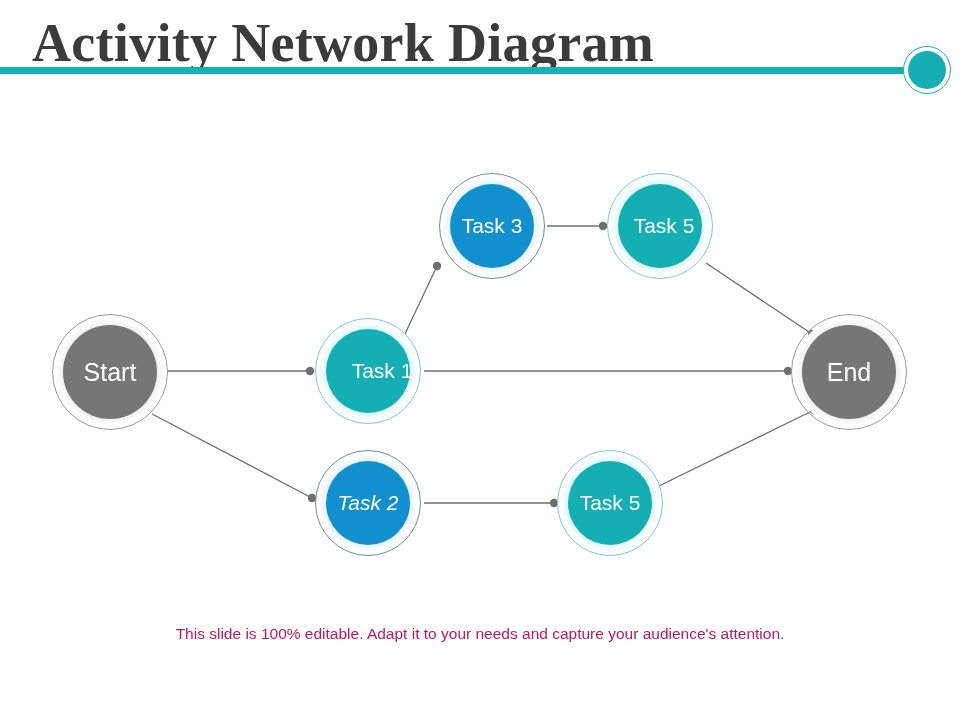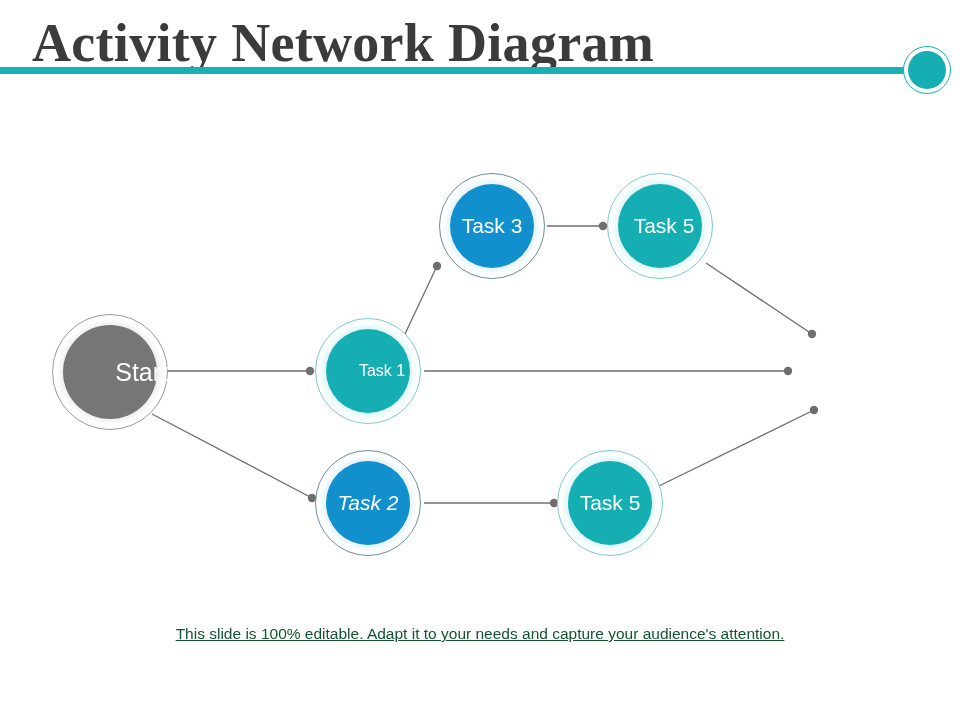--- a/index.html
+++ b/index.html
@@ -122,22 +122,21 @@
 
   
   #caption {
     position: absolute;
     left: 0;
     top: 625px;
     width: 960px;
     text-align: center;
     font-family: "Liberation Sans", sans-serif;
     font-size: 15.5px;
-    color: #14532d;
-    text-decoration: underline;
+    color: #be185d;
   }
 </style>
 </head>
 <body>
 
 <div id="slide">
 
   <div id="header">
     <div id="page-title">Activity Network Diagram</div>
     <div id="title-rule"></div>
@@ -158,31 +157,31 @@
         <line x1="547" y1="130" x2="603" y2="130" stroke="#6e6e6e" stroke-width="1.3"></line>
         <circle cx="603" cy="130" r="4.2" fill="#6e6e6e"></circle>
         <line x1="706" y1="167" x2="812" y2="238" stroke="#6e6e6e" stroke-width="1.3"></line>
         <circle cx="812" cy="238" r="4.2" fill="#6e6e6e"></circle>
         <line x1="424" y1="407" x2="554" y2="407" stroke="#6e6e6e" stroke-width="1.3"></line>
         <circle cx="554" cy="407" r="4.2" fill="#6e6e6e"></circle>
         <line x1="659" y1="390" x2="814" y2="314" stroke="#6e6e6e" stroke-width="1.3"></line>
         <circle cx="814" cy="314" r="4.2" fill="#6e6e6e"></circle>
       </svg>
 
-  <div class="node" style="left: 52px; top: 218px; width: 116px; height: 116px; justify-content: flex-end;">
+  <div class="node" style="left: 52px; top: 218px; width: 116px; height: 116px;">
         <div class="ring-outer" style="border: 1.1px solid rgb(154, 154, 154);"></div>
         <div class="ring-gap" style="left: 3px; top: 3px; width: 110px; height: 110px;"></div>
         <div class="disc" style="left: 11px; top: 11px; width: 94px; height: 94px; background: rgb(118, 118, 118); box-shadow: rgb(237, 237, 237) 0px 0px 6px 3px;"></div>
         <span class="node-label" style="font-size: 25px;">Start</span>
       </div>
       <div class="node" style="left: 315px; top: 222px; width: 106px; height: 106px;">
         <div class="ring-outer" style="border: 1.1px solid rgb(127, 201, 205);"></div>
         <div class="ring-gap" style="left: 3px; top: 3px; width: 100px; height: 100px;"></div>
         <div class="disc" style="left: 11px; top: 11px; width: 84px; height: 84px; background: rgb(20, 174, 179); box-shadow: rgb(216, 244, 245) 0px 0px 6px 3px;"></div>
-        <span class="node-label" style="font-size: 16px; margin-left: 28px;">Task 1</span>
+        <span class="node-label" style="font-size: 21px; margin-left: 28px;">Task 1</span>
       </div>
       <div class="node" style="left: 315px; top: 354px; width: 106px; height: 106px;">
         <div class="ring-outer" style="border: 1.1px solid rgb(111, 142, 158);"></div>
         <div class="ring-gap" style="left: 3px; top: 3px; width: 100px; height: 100px;"></div>
         <div class="disc" style="left: 11px; top: 11px; width: 84px; height: 84px; background: rgb(17, 144, 205); box-shadow: rgb(223, 240, 250) 0px 0px 6px 3px;"></div>
         <span class="node-label" style="font-size: 21px; font-style: italic;">Task 2</span>
       </div>
       <div class="node" style="left: 439px; top: 77px; width: 106px; height: 106px;">
         <div class="ring-outer" style="border: 1.1px solid rgb(111, 142, 158);"></div>
         <div class="ring-gap" style="left: 3px; top: 3px; width: 100px; height: 100px;"></div>
@@ -194,17 +193,23 @@
         <div class="ring-gap" style="left: 3px; top: 3px; width: 100px; height: 100px;"></div>
         <div class="disc" style="left: 11px; top: 11px; width: 84px; height: 84px; background: rgb(20, 174, 179); box-shadow: rgb(216, 244, 245) 0px 0px 6px 3px;"></div>
         <span class="node-label" style="font-size: 21px;">Task 5</span>
       </div>
       <div class="node" style="left: 607px; top: 77px; width: 106px; height: 106px;">
         <div class="ring-outer" style="border: 1.1px solid rgb(127, 201, 205);"></div>
         <div class="ring-gap" style="left: 3px; top: 3px; width: 100px; height: 100px;"></div>
         <div class="disc" style="left: 11px; top: 11px; width: 84px; height: 84px; background: rgb(20, 174, 179); box-shadow: rgb(216, 244, 245) 0px 0px 6px 3px;"></div>
         <span class="node-label" style="font-size: 21px; margin-left: 8px;">Task 5</span>
       </div>
+      <div class="node" style="left: 791px; top: 218px; width: 116px; height: 116px;">
+        <div class="ring-outer" style="border: 1.1px solid rgb(154, 154, 154);"></div>
+        <div class="ring-gap" style="left: 3px; top: 3px; width: 110px; height: 110px;"></div>
+        <div class="disc" style="left: 11px; top: 11px; width: 94px; height: 94px; background: rgb(118, 118, 118); box-shadow: rgb(237, 237, 237) 0px 0px 6px 3px;"></div>
+        <span class="node-label" style="font-size: 25px;">End</span>
+      </div>
     </div>
 
   <div id="caption">This slide is 100% editable. Adapt it to your needs and capture your audience's attention.</div>
 
 </div>
 
 </body></html>

